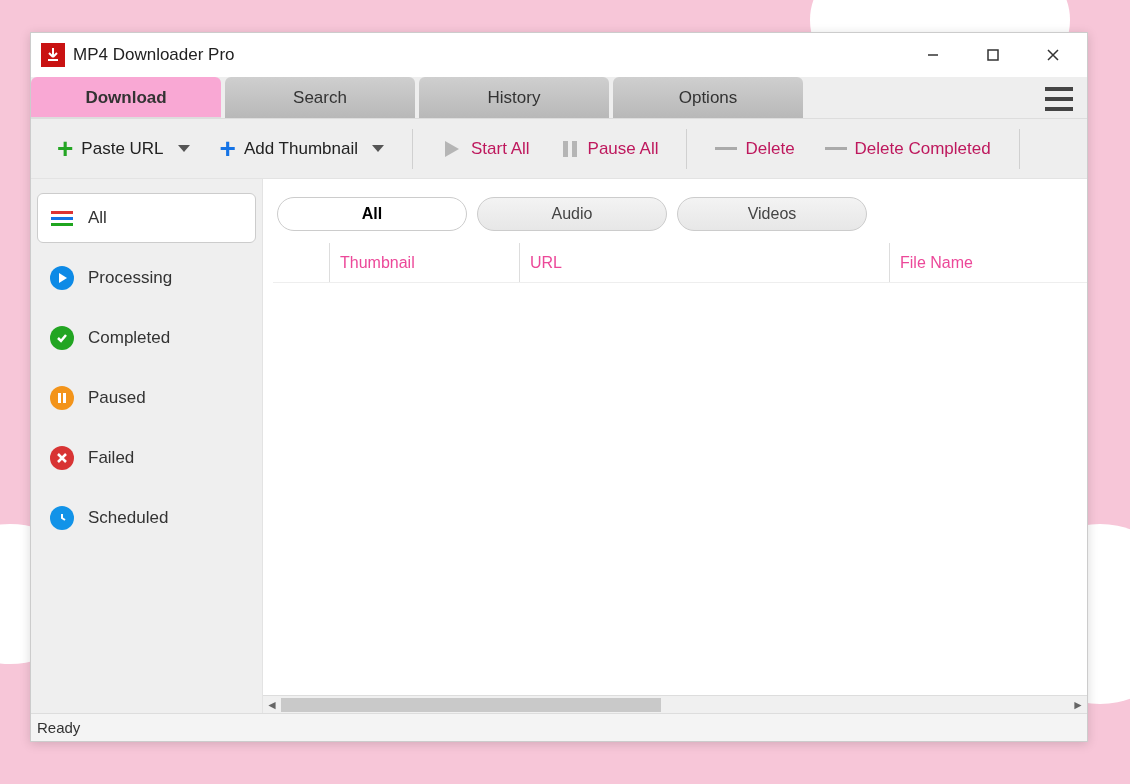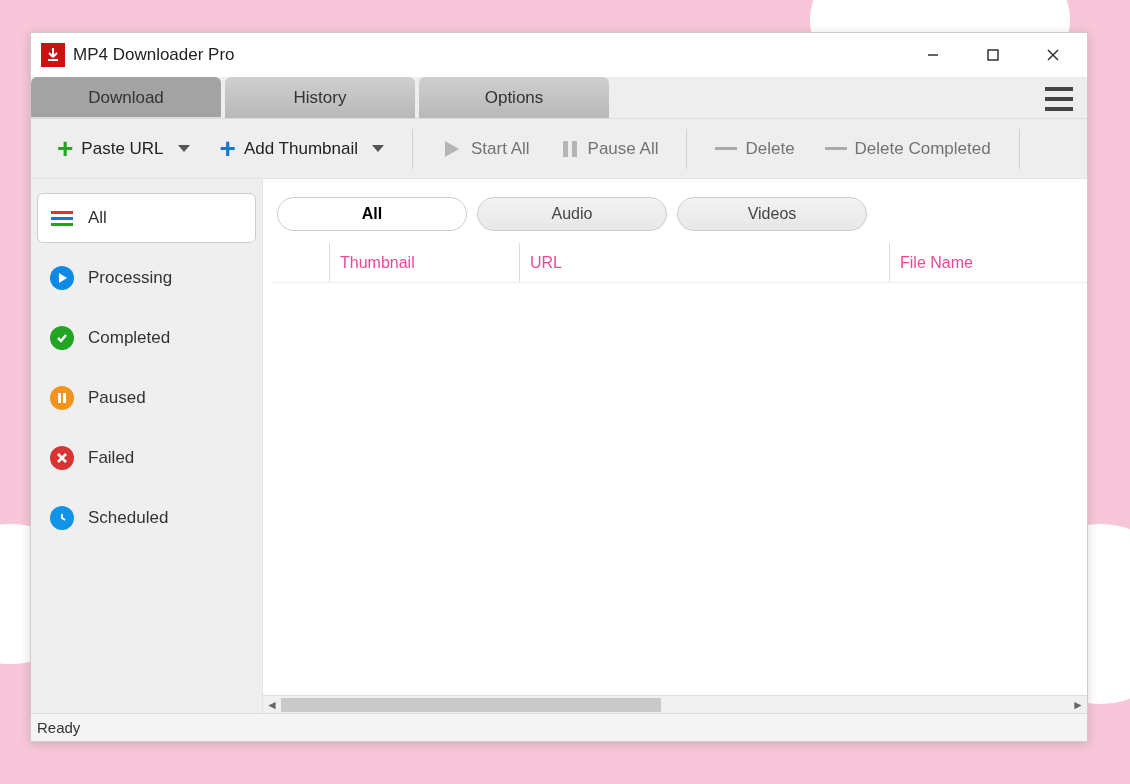--- a/index.html
+++ b/index.html
@@ -66,22 +66,22 @@
     display:flex;
     align-items:center;
     justify-content:center;
     font-size: 17px;
     color:#333;
     background: linear-gradient(#cfcfcf,#b8b8b8);
     margin-right: 4px;
     border-radius: 6px 6px 0 0;
   }
   .tab.active {
-    background: #a3a3a3;
-    font-weight: 400;
+    background: #f9a8d4;
+    font-weight: 700;
     box-shadow: 0 -1px 0 #ddd inset;
   }
   .hamburger {
     position:absolute;
     right: 10px;
     top: 4px;
     width:36px; height:36px;
     display:flex; flex-direction:column; justify-content:center; gap:6px;
     align-items:center;
   }
@@ -95,21 +95,21 @@
     padding: 0 16px;
     gap: 10px;
     border-bottom:1px solid #e3e3e3;
   }
   .tbtn {
     display:flex; align-items:center; gap:8px;
     font-size: 17px;
     color:#222;
     padding: 6px 10px;
   }
-  .tbtn.disabled { color:#737373; }
+  .tbtn.disabled { color:#be185d; }
   .tbtn .caret {
     width:0;height:0;border-left:6px solid transparent;border-right:6px solid transparent;border-top:7px solid #555;
     margin-left:6px;
   }
   .tsep { width:1px; height:40px; background:#d0d0d0; margin: 0 8px; }
   .plus-green { color:#23a523; font-size:28px; font-weight:bold; line-height:1;}
   .plus-blue { color:#1473e6; font-size:28px; font-weight:bold; line-height:1;}
   .play-gray svg, .pause-gray svg { display:block;}
   .dash { width:22px; height:3px; background:#aaa; display:inline-block; }
 
@@ -251,20 +251,23 @@
           </svg>
       </div>
     </div>
   </div>
 
   <div class="tabbar">
     <div class="tab active">
         <span>Download</span>
       </div>
     <div class="tab">
+        <span>Search</span>
+      </div>
+    <div class="tab">
         <span>History</span>
       </div>
     <div class="tab">
         <span>Options</span>
       </div>
     <div class="hamburger">
       <span></span>
       <span></span>
       <span></span>
     </div>

